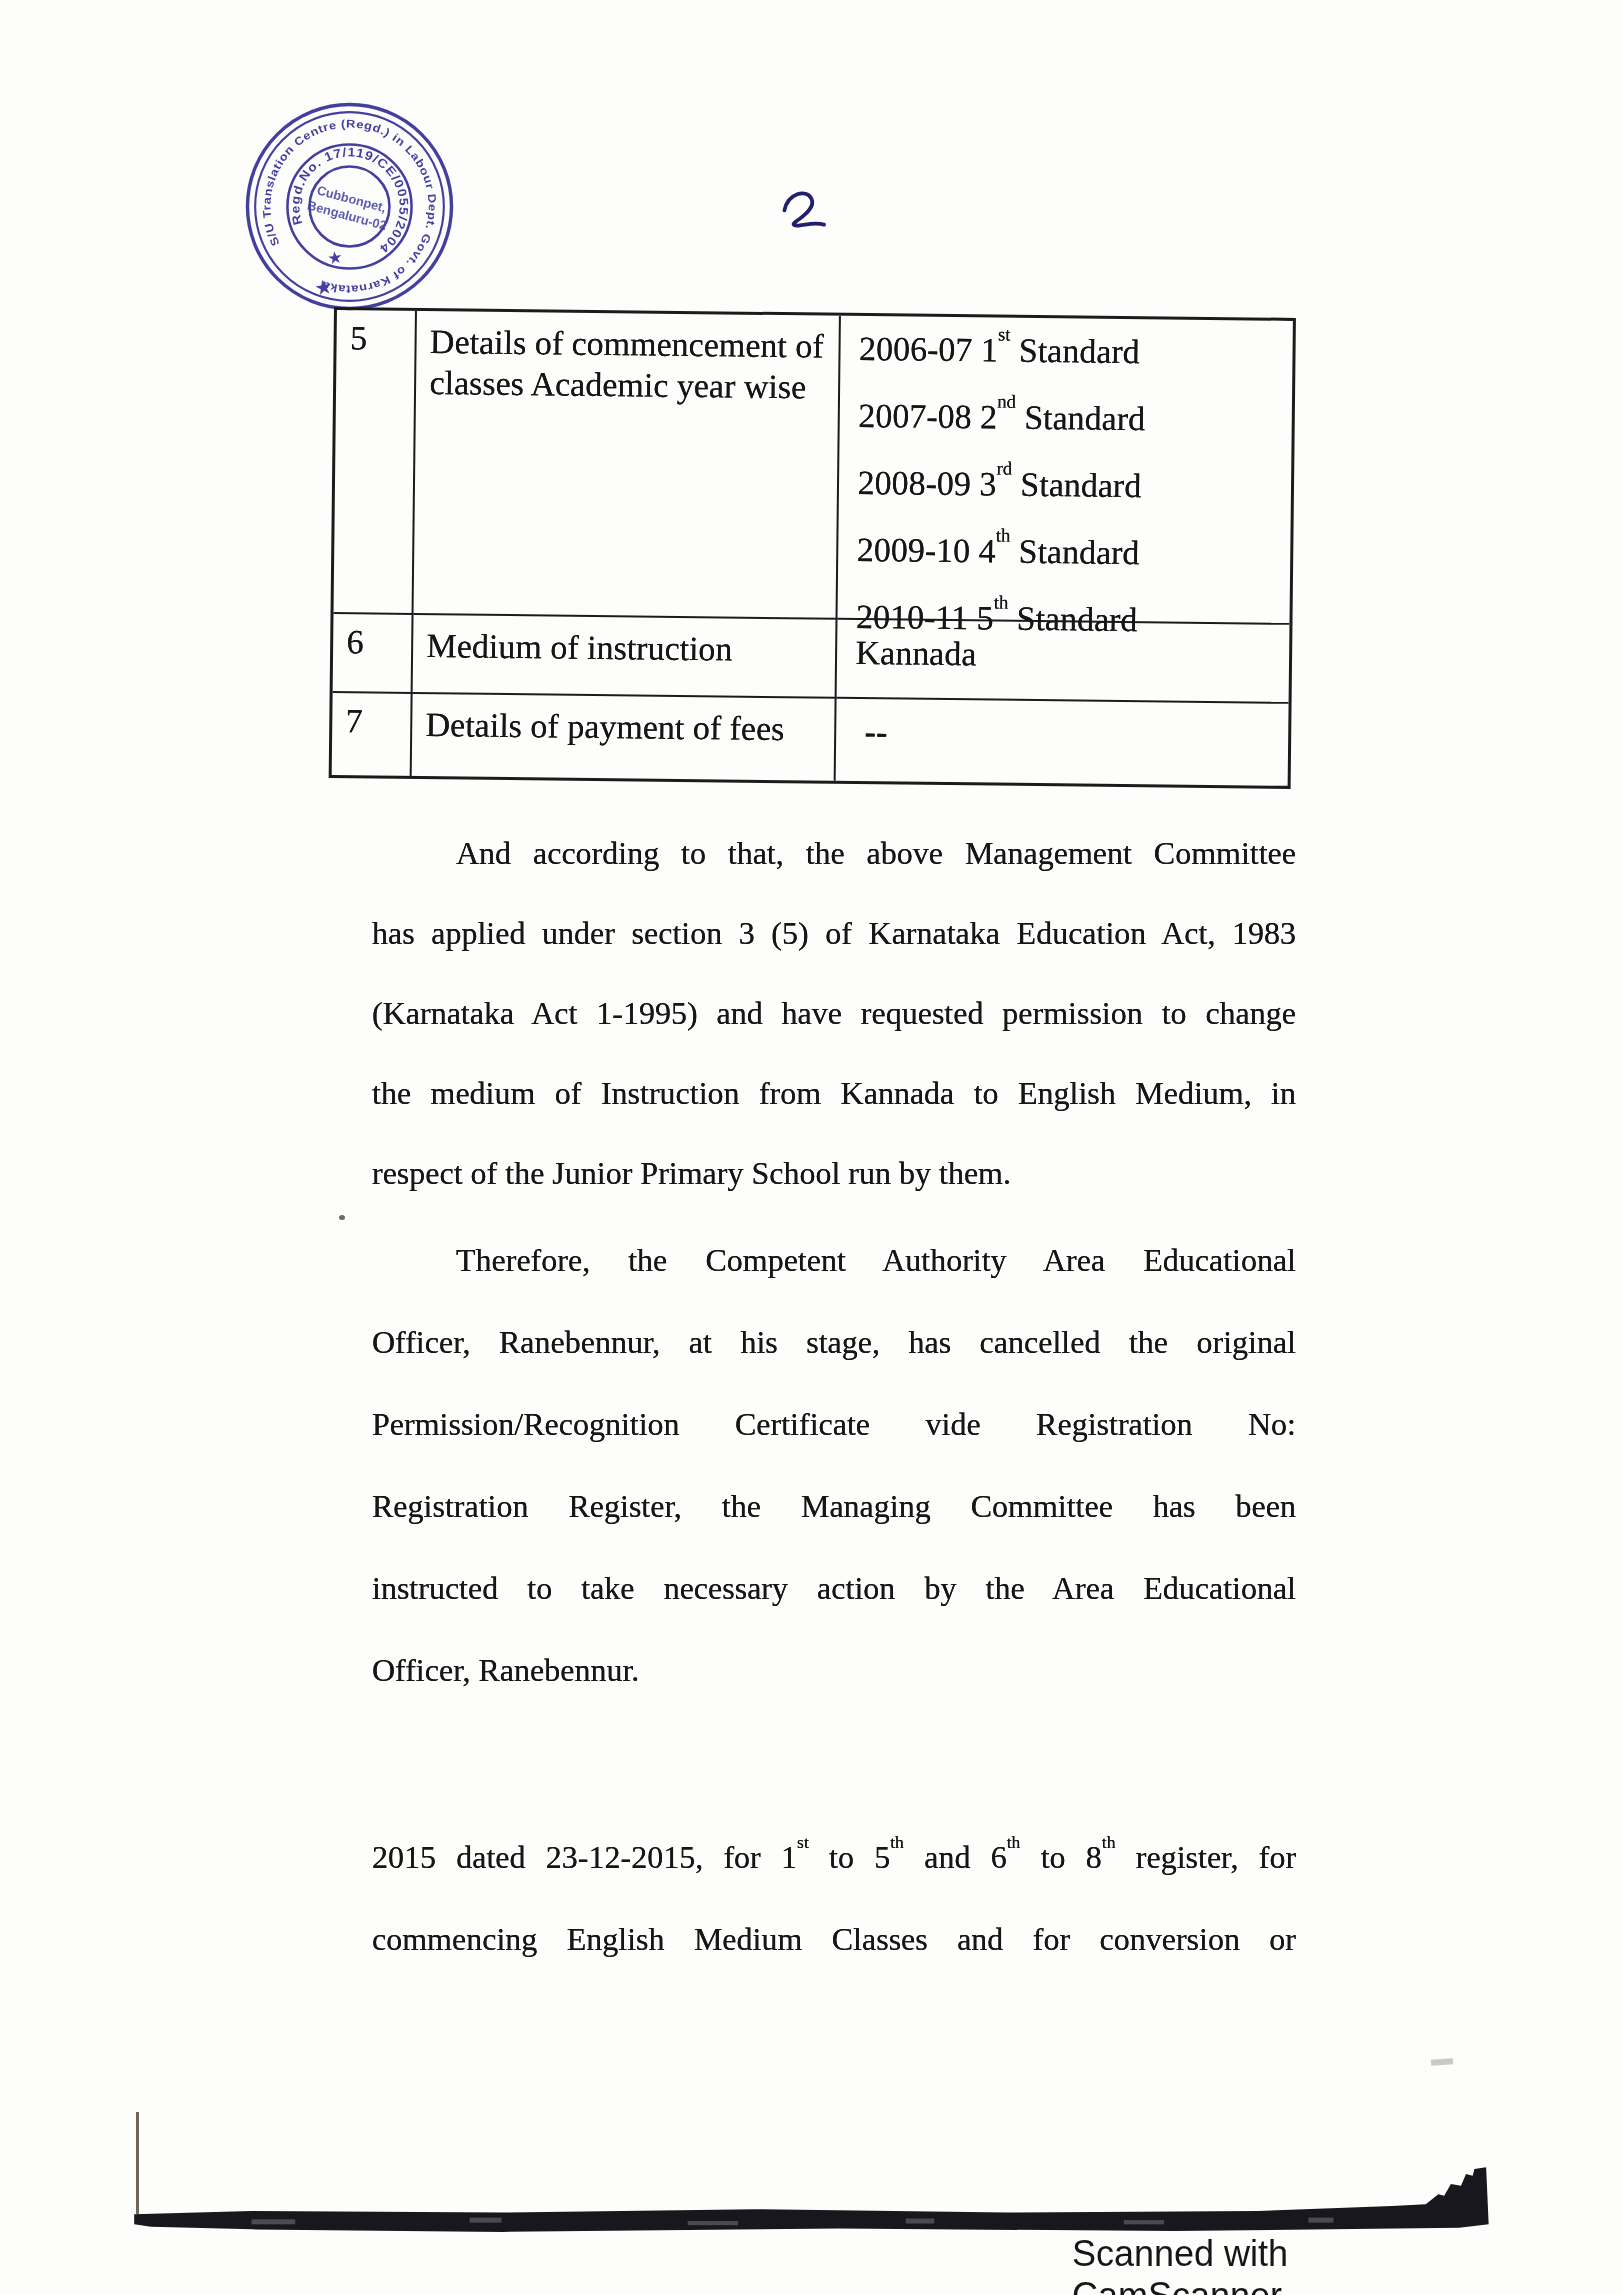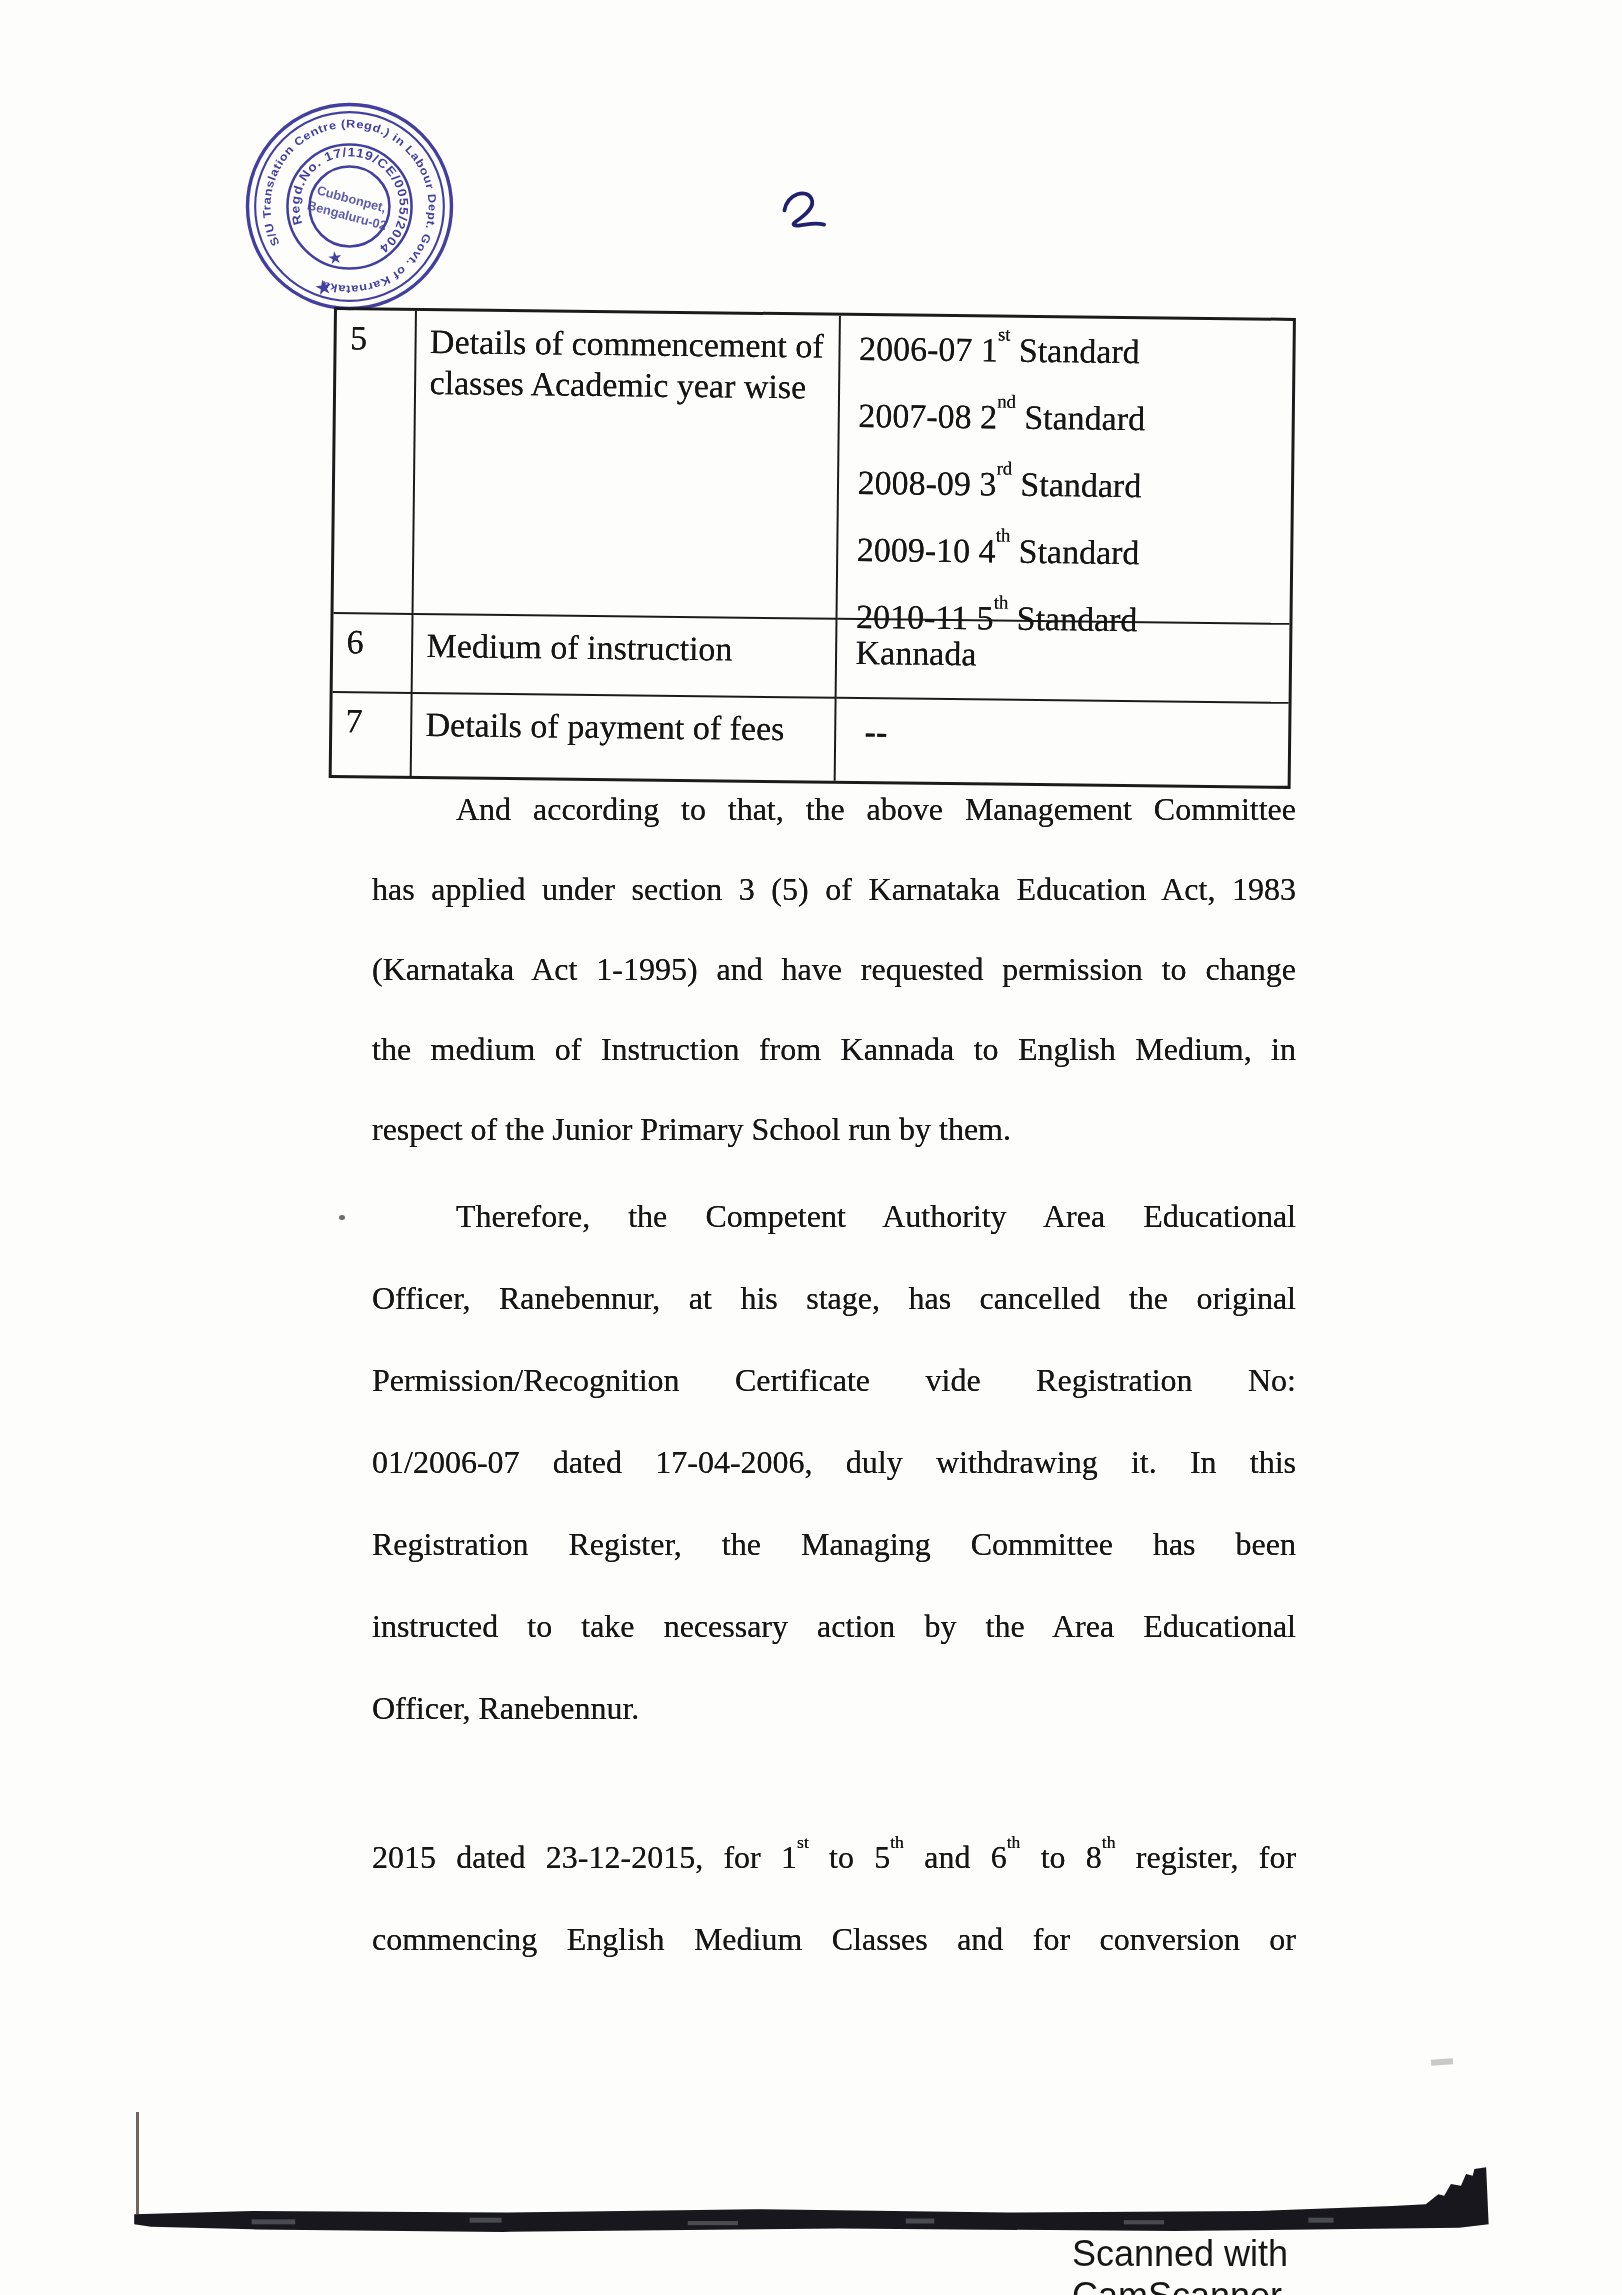--- a/index.html
+++ b/index.html
@@ -37,21 +37,21 @@
   
   .para{
     position:absolute;left:372px;width:924px;
     font-size:32px;
     text-shadow:0 0 0.5px currentColor;
   }
   .para .pline{
     text-align:justify;text-align-last:justify;
     overflow:hidden;white-space:normal;
   }
-  .para .pline.first{padding-left:84px;}
+  .para .pline.first{padding-left:84px;margin-top:44px;}
   .para .pline.last{text-align-last:left;}
   #p1{top:787px;}  #p1 .pline{height:80px;line-height:44px;}
   #p2{top:1194px;font-family:Liberation Serif, serif;} #p2 .pline{height:82px;line-height:44px;}
   #p3{top:1835px;} #p3 .pline{height:82px;line-height:44px;}
   
   #edge-line{position:absolute;left:136px;top:2112px;width:2.5px;height:102px;background:#57493e;opacity:.85;}
   #margin-dot{position:absolute;left:339px;top:1215px;width:5.9px;height:5px;border-radius:50%;background:#2c2c2c;opacity:.7;}
   #faint-dash{position:absolute;left:1431px;top:2059px;width:22px;height:5.9px;background:#8a8a8a;opacity:.45;transform:rotate(-4deg);}
   #bottom-band{position:absolute;left:0;top:2147px;width:1622px;height:101px;}
   #camscanner{
@@ -123,21 +123,20 @@
     <div class="pline">has applied under section 3 (5) of Karnataka Education Act, 1983</div>
     <div class="pline">(Karnataka Act 1-1995) and have requested permission to change</div>
     <div class="pline">the medium of Instruction from Kannada to English Medium, in</div>
     <div class="pline last">respect of the Junior Primary School run by them.</div>
   </div>
 
   <div id="p2" class="para">
     <div class="pline first">Therefore, the Competent Authority Area Educational</div>
     <div class="pline">Officer, Ranebennur, at his stage, has cancelled the original</div>
     <div class="pline">Permission/Recognition Certificate vide Registration No:</div>
-    <div class="pline">01/2006-07 dated 17-04-2006, duly withdrawing it.  In this</div>
     <div class="pline">Registration Register, the Managing Committee has been</div>
     <div class="pline">instructed to take necessary action by the Area Educational</div>
     <div class="pline last">Officer, Ranebennur.</div>
   </div>
 
   <div id="p3" class="para">
     <div class="pline"><span>2015 dated 23-12-2015, for 1</span><sup>st</sup><span> to 5</span><sup>th</sup><span> and 6</span><sup>th</sup><span> to 8</span><sup>th</sup><span> register, for</span></div>
     <div class="pline">commencing English Medium Classes and for conversion or</div>
   </div>
 

